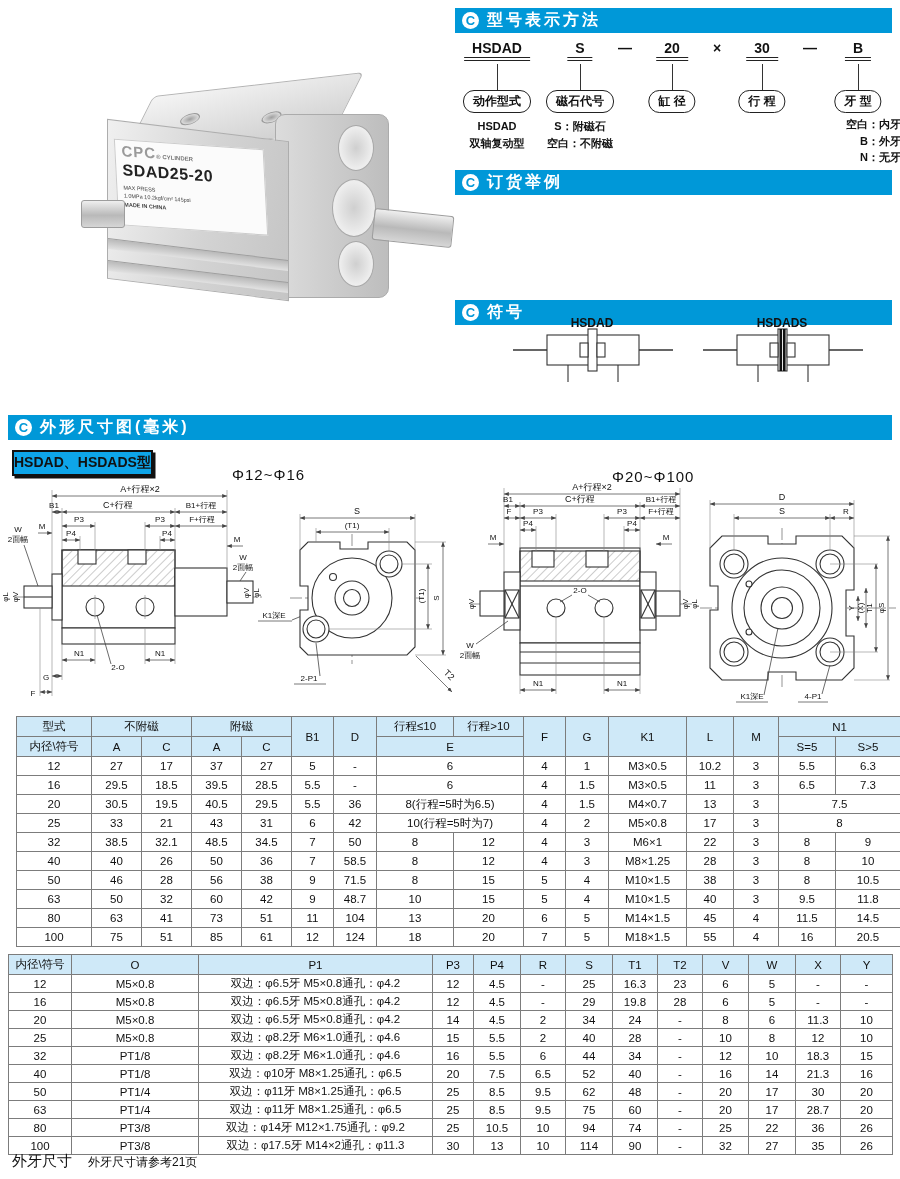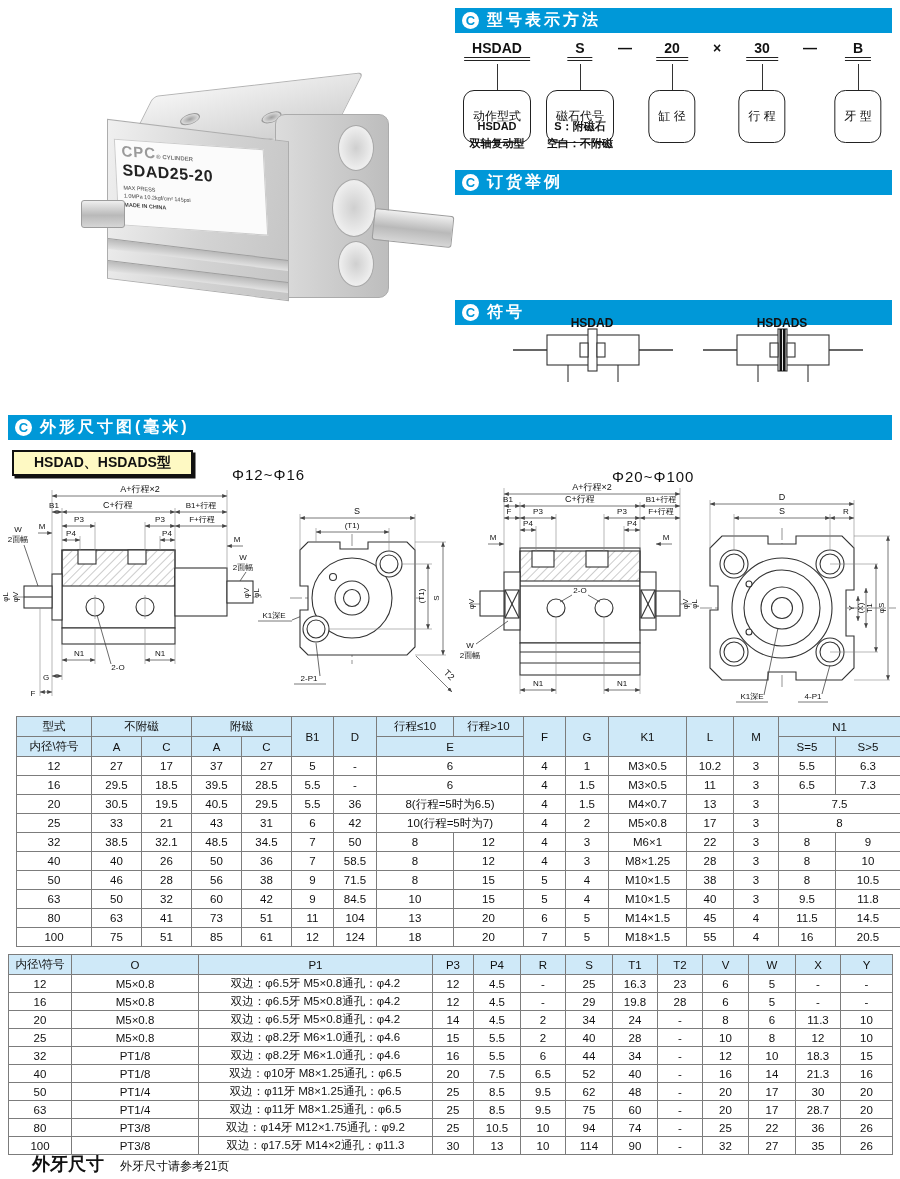--- a/index.html
+++ b/index.html
@@ -12,39 +12,39 @@
   
   .secbar{position:absolute;height:25px;background:var(--accent);display:flex;align-items:center;}
   .secbar .cicon{width:17px;height:17px;border-radius:50%;background:#fff;color:var(--accent);
     font-weight:bold;font-size:13px;line-height:17px;text-align:center;margin:0 8px 0 7px;}
   .secbar .sectitle{color:#fff;font-weight:bold;font-size:16px;letter-spacing:3px;white-space:nowrap;}
   
   .codepart{position:absolute;top:2px;transform:translateX(-50%);font-weight:bold;font-size:14px;text-align:center;}
   .codepart.u{border-bottom:4px double #222;padding:0 8px 1px;}
   .vline{position:absolute;width:1px;background:#333;}
   .pill{position:absolute;transform:translateX(-50%);border:1.5px solid #222;border-radius:11px;
-    font-size:12px;font-weight:normal;padding:17px 9px;white-space:nowrap;background:#fff;}
+    font-size:12px;font-weight:bold;padding:2px 9px;white-space:nowrap;background:#fff;}
   .note{position:absolute;transform:translateX(-50%);font-size:11px;font-weight:bold;line-height:1.5;
     text-align:center;white-space:pre-line;}
   .note.right{text-align:right;}
   
   .orderitem{font-size:12.2px;line-height:1.62;padding-left:1.15em;text-indent:-1.15em;margin-bottom:1px;}
   
-  .typebox{position:absolute;border:2px solid #111;box-shadow:2.5px 2.5px 0 #111;background:#fef9c3;
-    font-weight:bold;font-size:14px;padding:2px 20px;white-space:nowrap;}
+  .typebox{position:absolute;border:2px solid #111;box-shadow:2.5px 2.5px 0 #111;background:#0ea5e9;
+    font-weight:bold;font-size:14px;padding:2px 0;white-space:nowrap;}
   .drawcap{position:absolute;font-size:15px;letter-spacing:1px;white-space:nowrap;}
   
   .spec-table{position:absolute;border-collapse:collapse;table-layout:fixed;background:#fff;border:1.5px solid #444;}
   .spec-table th,.spec-table td{border:1px solid #7c7c7c;text-align:center;font-size:11.5px;font-weight:normal;
     padding:0 1px;white-space:nowrap;overflow:hidden;}
   .spec-table th{background:var(--thbg);height:19px;}
   .spec-table td{height:18px;}
   #table2 td{height:17px;}
   
-  .ftitle{font-size:18px;font-weight:bold;margin-left:20px;}
+  .ftitle{font-size:15px;font-weight:normal;}
   .fnote{font-size:12px;}
   
   .ph{position:absolute;}
   .ph-topcap{left:60px;top:12px;width:195px;height:58px;background:linear-gradient(170deg,#f4f4f4,#cecece);
     border:1px solid #b3b3b3;border-radius:5px;transform:skewX(-32deg) rotate(-7deg);}
   .ph-screw{position:absolute;width:16px;height:10px;border-radius:50%;background:radial-gradient(#9f9f9f,#dcdcdc 70%);border:1px solid #9a9a9a;}
   .ph-right{left:190px;top:42px;width:112px;height:182px;background:linear-gradient(90deg,#dcdcdc,#bdbdbd);
     border:1px solid #ababab;border-radius:10px;}
   .ph-hole{position:absolute;border-radius:50%;background:radial-gradient(#cfcfcf,#ededed 65%);border:1px solid #a8a8a8;}
   .ph-front{left:22px;top:58px;width:180px;height:158px;background:linear-gradient(100deg,#f0f0f0,#d3d3d3 55%,#c5c5c5);
@@ -112,20 +112,23 @@
   <div class="pill" style="left:42px;top:52px;">动作型式</div>
   <div class="pill" style="left:125px;top:52px;">磁石代号</div>
   <div class="pill" style="left:217px;top:52px;">缸 径</div>
   <div class="pill" style="left:307px;top:52px;">行 程</div>
   <div class="pill" style="left:403px;top:52px;">牙 型</div>
 
   <div class="note" style="left:42px;top:80px;">HSDAD
 双轴复动型</div>
   <div class="note" style="left:125px;top:80px;">S：附磁石
 空白：不附磁</div>
+  <div class="note right" style="left:398px;top:78px;width:96px;">空白：内牙
+B：外牙
+N：无牙</div>
 </div>
 
 <div class="secbar" style="left:455px;top:170px;width:437px;">
   <span class="cicon">C</span>
   <span class="sectitle">订货举例</span>
 </div>
 <div class="abs" style="left:457px;top:200px;width:438px;">
 </div>
 
 <div class="secbar" style="left:455px;top:300px;width:437px;">
@@ -605,21 +608,21 @@
         <td>8</td>
         <td>10.5</td>
       </tr>
       <tr>
         <td>63</td>
         <td>50</td>
         <td>32</td>
         <td>60</td>
         <td>42</td>
         <td>9</td>
-        <td>84.5</td>
+        <td>48.7</td>
         <td>10</td>
         <td>15</td>
         <td>5</td>
         <td>4</td>
         <td>M10×1.5</td>
         <td>40</td>
         <td>3</td>
         <td>9.5</td>
         <td>11.8</td>
       </tr>

